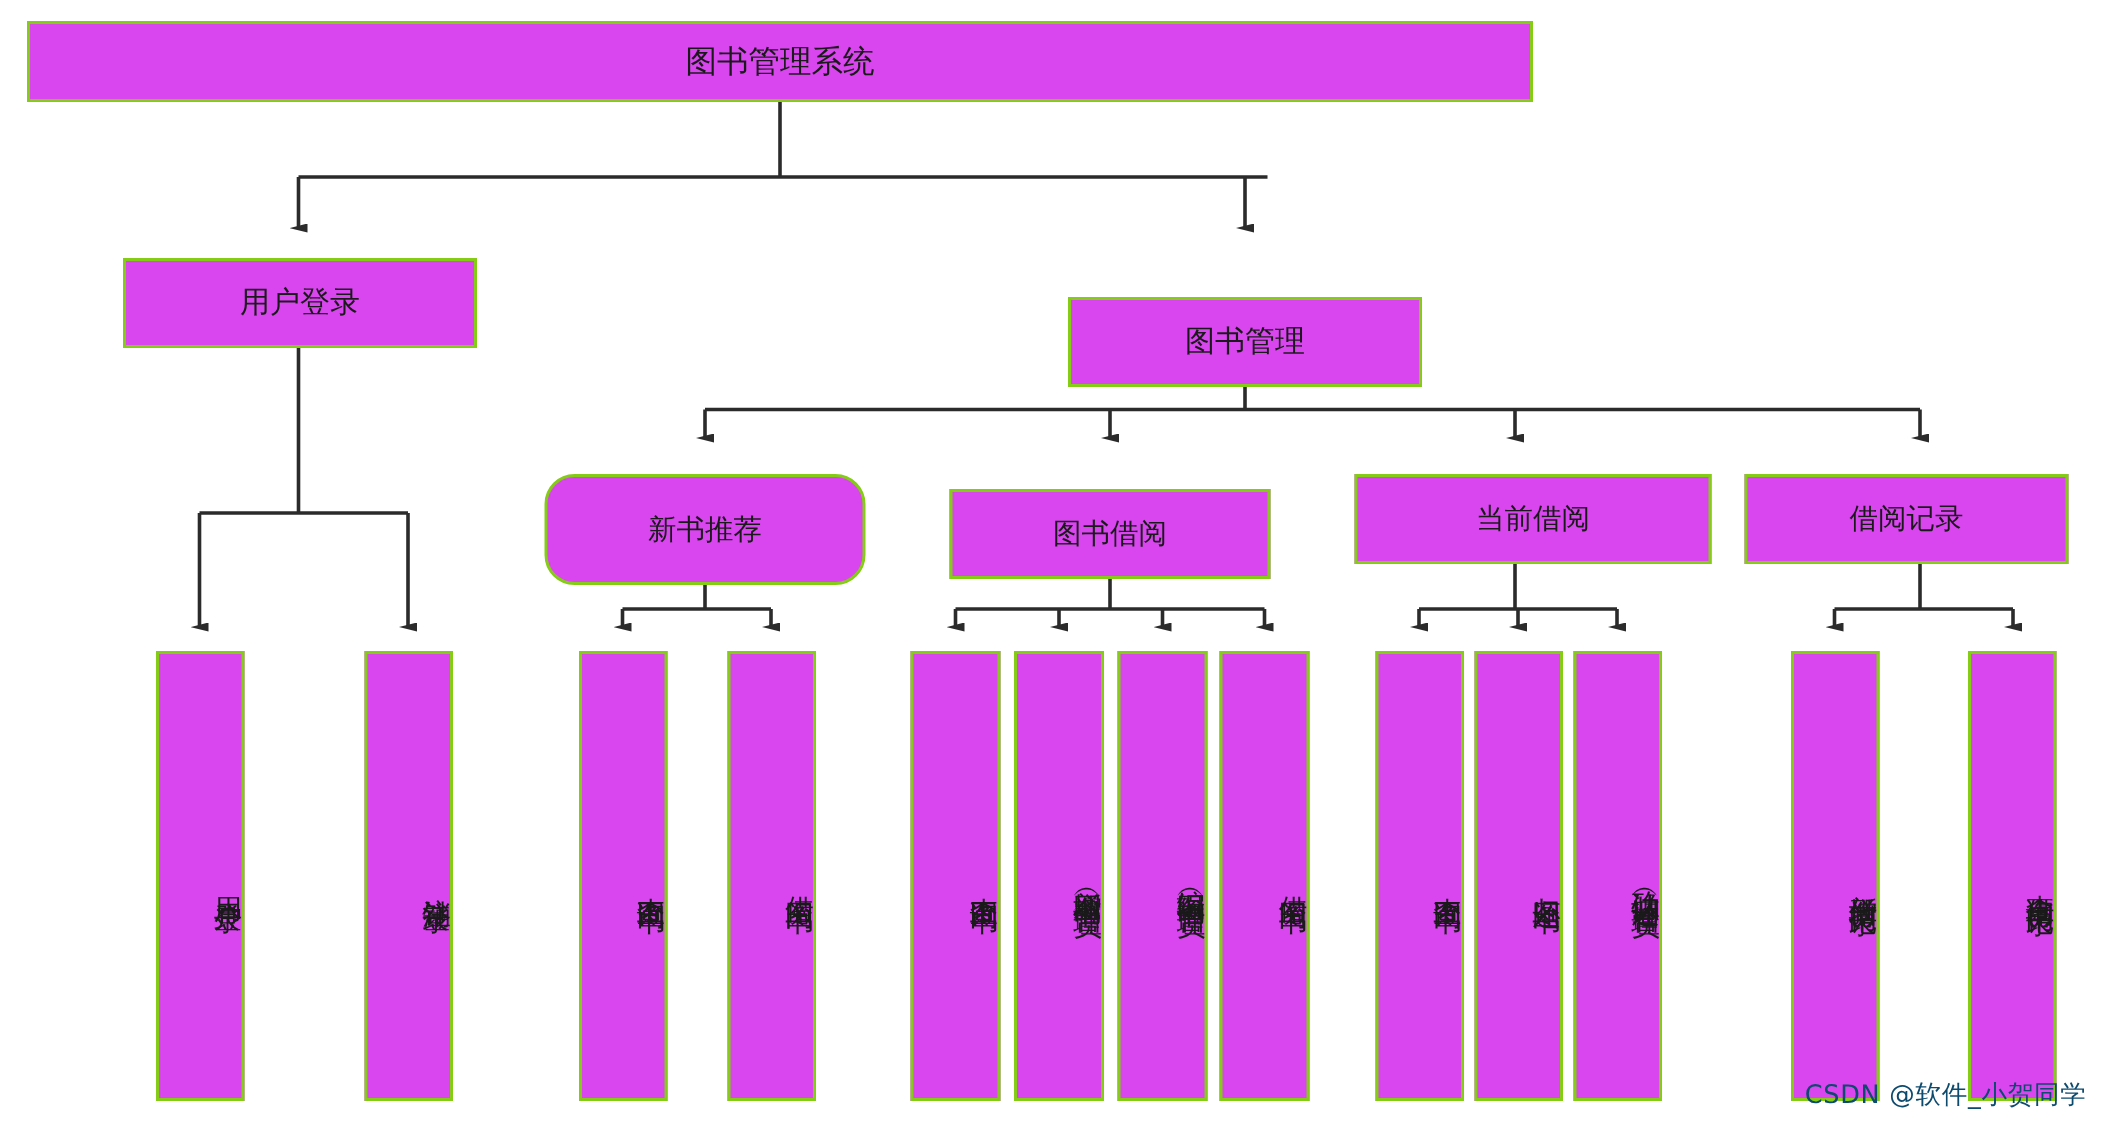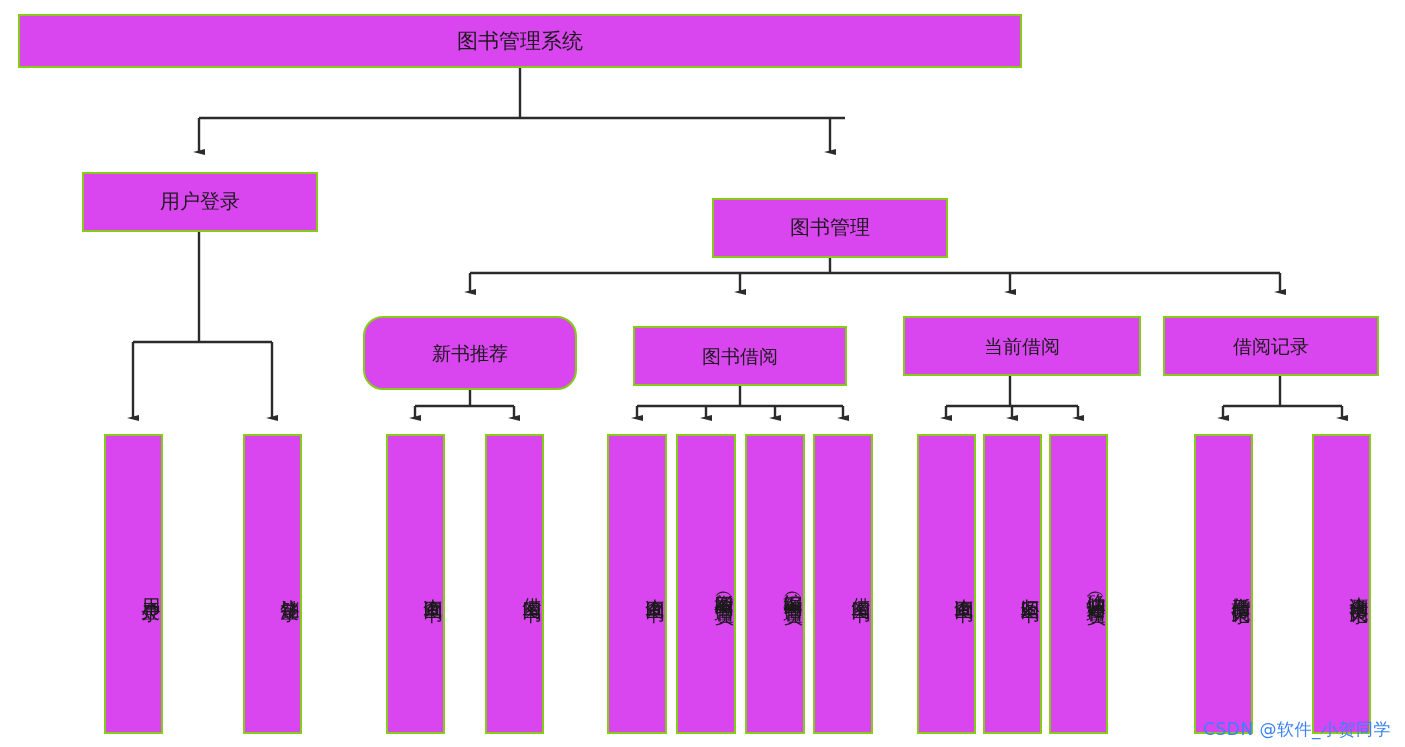--- a/index.html
+++ b/index.html
@@ -37,21 +37,21 @@
   }
   .n-leaf .lbl{
     writing-mode:vertical-rl;
     text-orientation:upright;
     line-height:1.05;
   }
   .watermark{
     position:absolute;
     right:14px;bottom:6px;
     font-size:17px;
-    color:#3b82f6;
+    color:#0c4a6e;
     letter-spacing:0.5px;
     white-space:nowrap;
     pointer-events:none;
     margin-top:19px;
   }
 </style>
 </head>
 <body>
 
 <div id="canvas">

